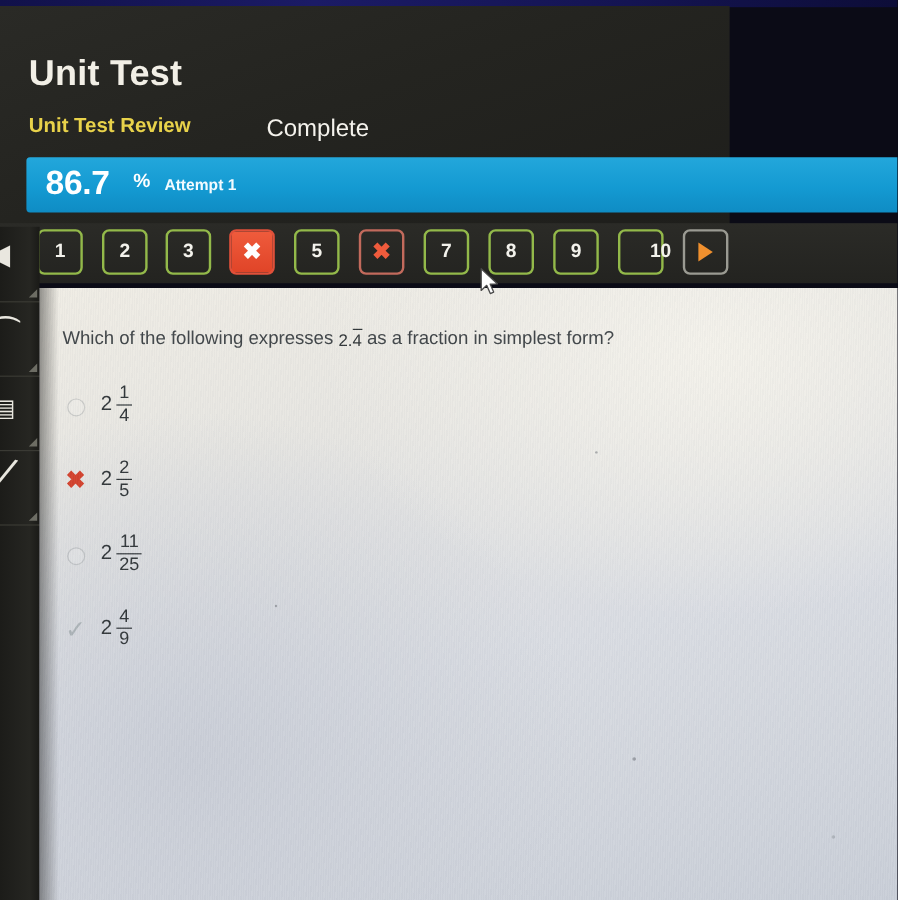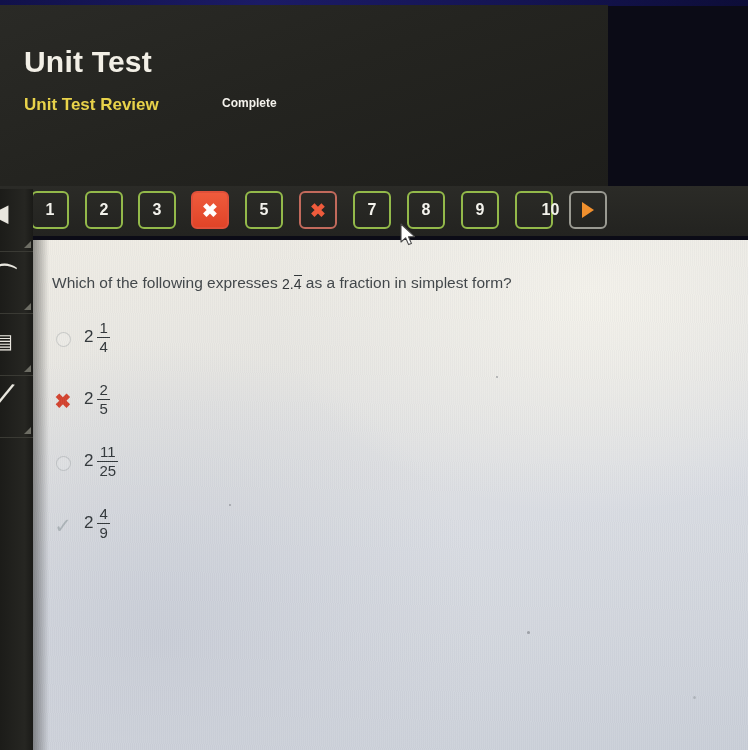--- a/index.html
+++ b/index.html
@@ -57,22 +57,22 @@
     position: absolute;
     left: 0; top: 0;
     font-size: 17px;
     font-weight: bold;
     color: #e8d24a;
     white-space: nowrap;
   }
   .sub-status {
     position: absolute;
     left: 198px; top: 1px;
-    font-size: 12px;
-    font-weight: bold;
+    font-size: 20px;
+    font-weight: normal;
     color: #f4f2ec;
     white-space: nowrap;
   }
 
   
   .score-bar {
     position: absolute;
     left: 22px; top: 131px;
     width: 726px;
     height: 46px;
@@ -313,20 +313,25 @@
   <div class="top-bezel"></div>
 
   <div class="header">
     <div class="header-title">Unit Test</div>
     <div class="subrow">
       <div class="sub-title">Unit Test Review</div>
       <div class="sub-status">Complete</div>
     </div>
   </div>
 
+  <div class="score-bar">
+    <div class="score-pct">86.7</div>
+    <div class="score-pct-sign">%</div>
+    <div class="score-attempt">Attempt 1</div>
+  </div>
 
   <div class="qnav"></div>
   <div class="prevbtn">
     <div class="tri-left"></div>
   </div>
   <div id="qnav-buttons">
       <div class="qbtn num" style="left: 31px; top: 191px;">
         <span>1</span>
       </div>
       <div class="qbtn num" style="left: 85px; top: 191px;">

